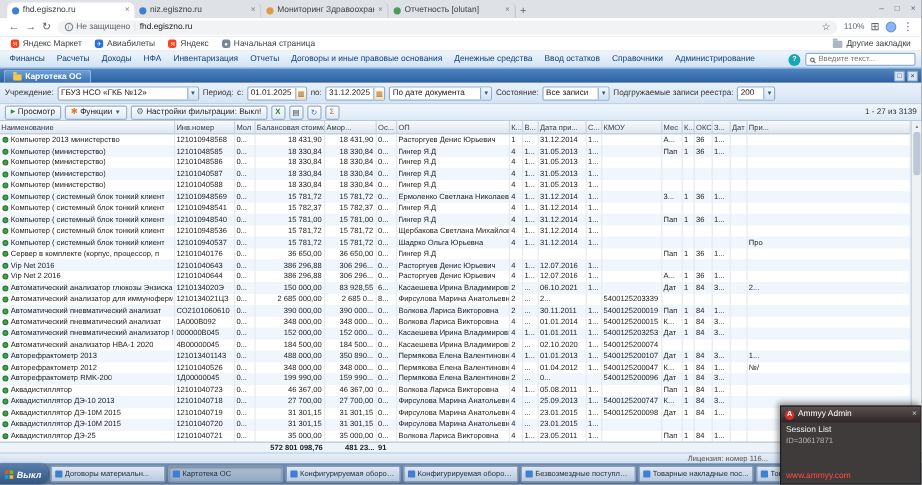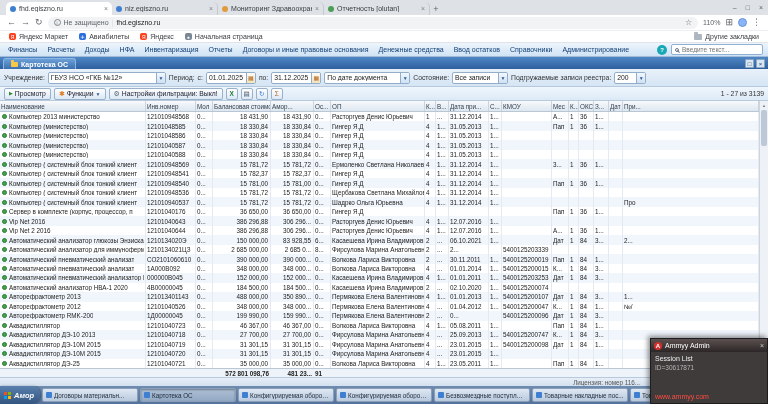--- a/index.html
+++ b/index.html
@@ -1008,21 +1008,21 @@
   </div>
 
   <div class="taskbar">
     <div class="startbtn">
       <span class="winlogo">
         <i class="q-r"></i>
           <i class="q-g"></i>
           <i class="q-b"></i>
           <i class="q-y"></i>
       </span>
-      <span>Амор</span>
+      <span>Выкл</span>
     </div>
     <div id="task-windows" style="display:flex;flex:1;gap:2px;min-width:0;">
         <div class="taskbtn">
           <span class="tico"></span>
           <span class="tlabel">Договоры материальн...</span>
         </div>
         <div class="taskbtn active">
           <span class="tico"></span>
           <span class="tlabel">Картотека ОС</span>
         </div>

